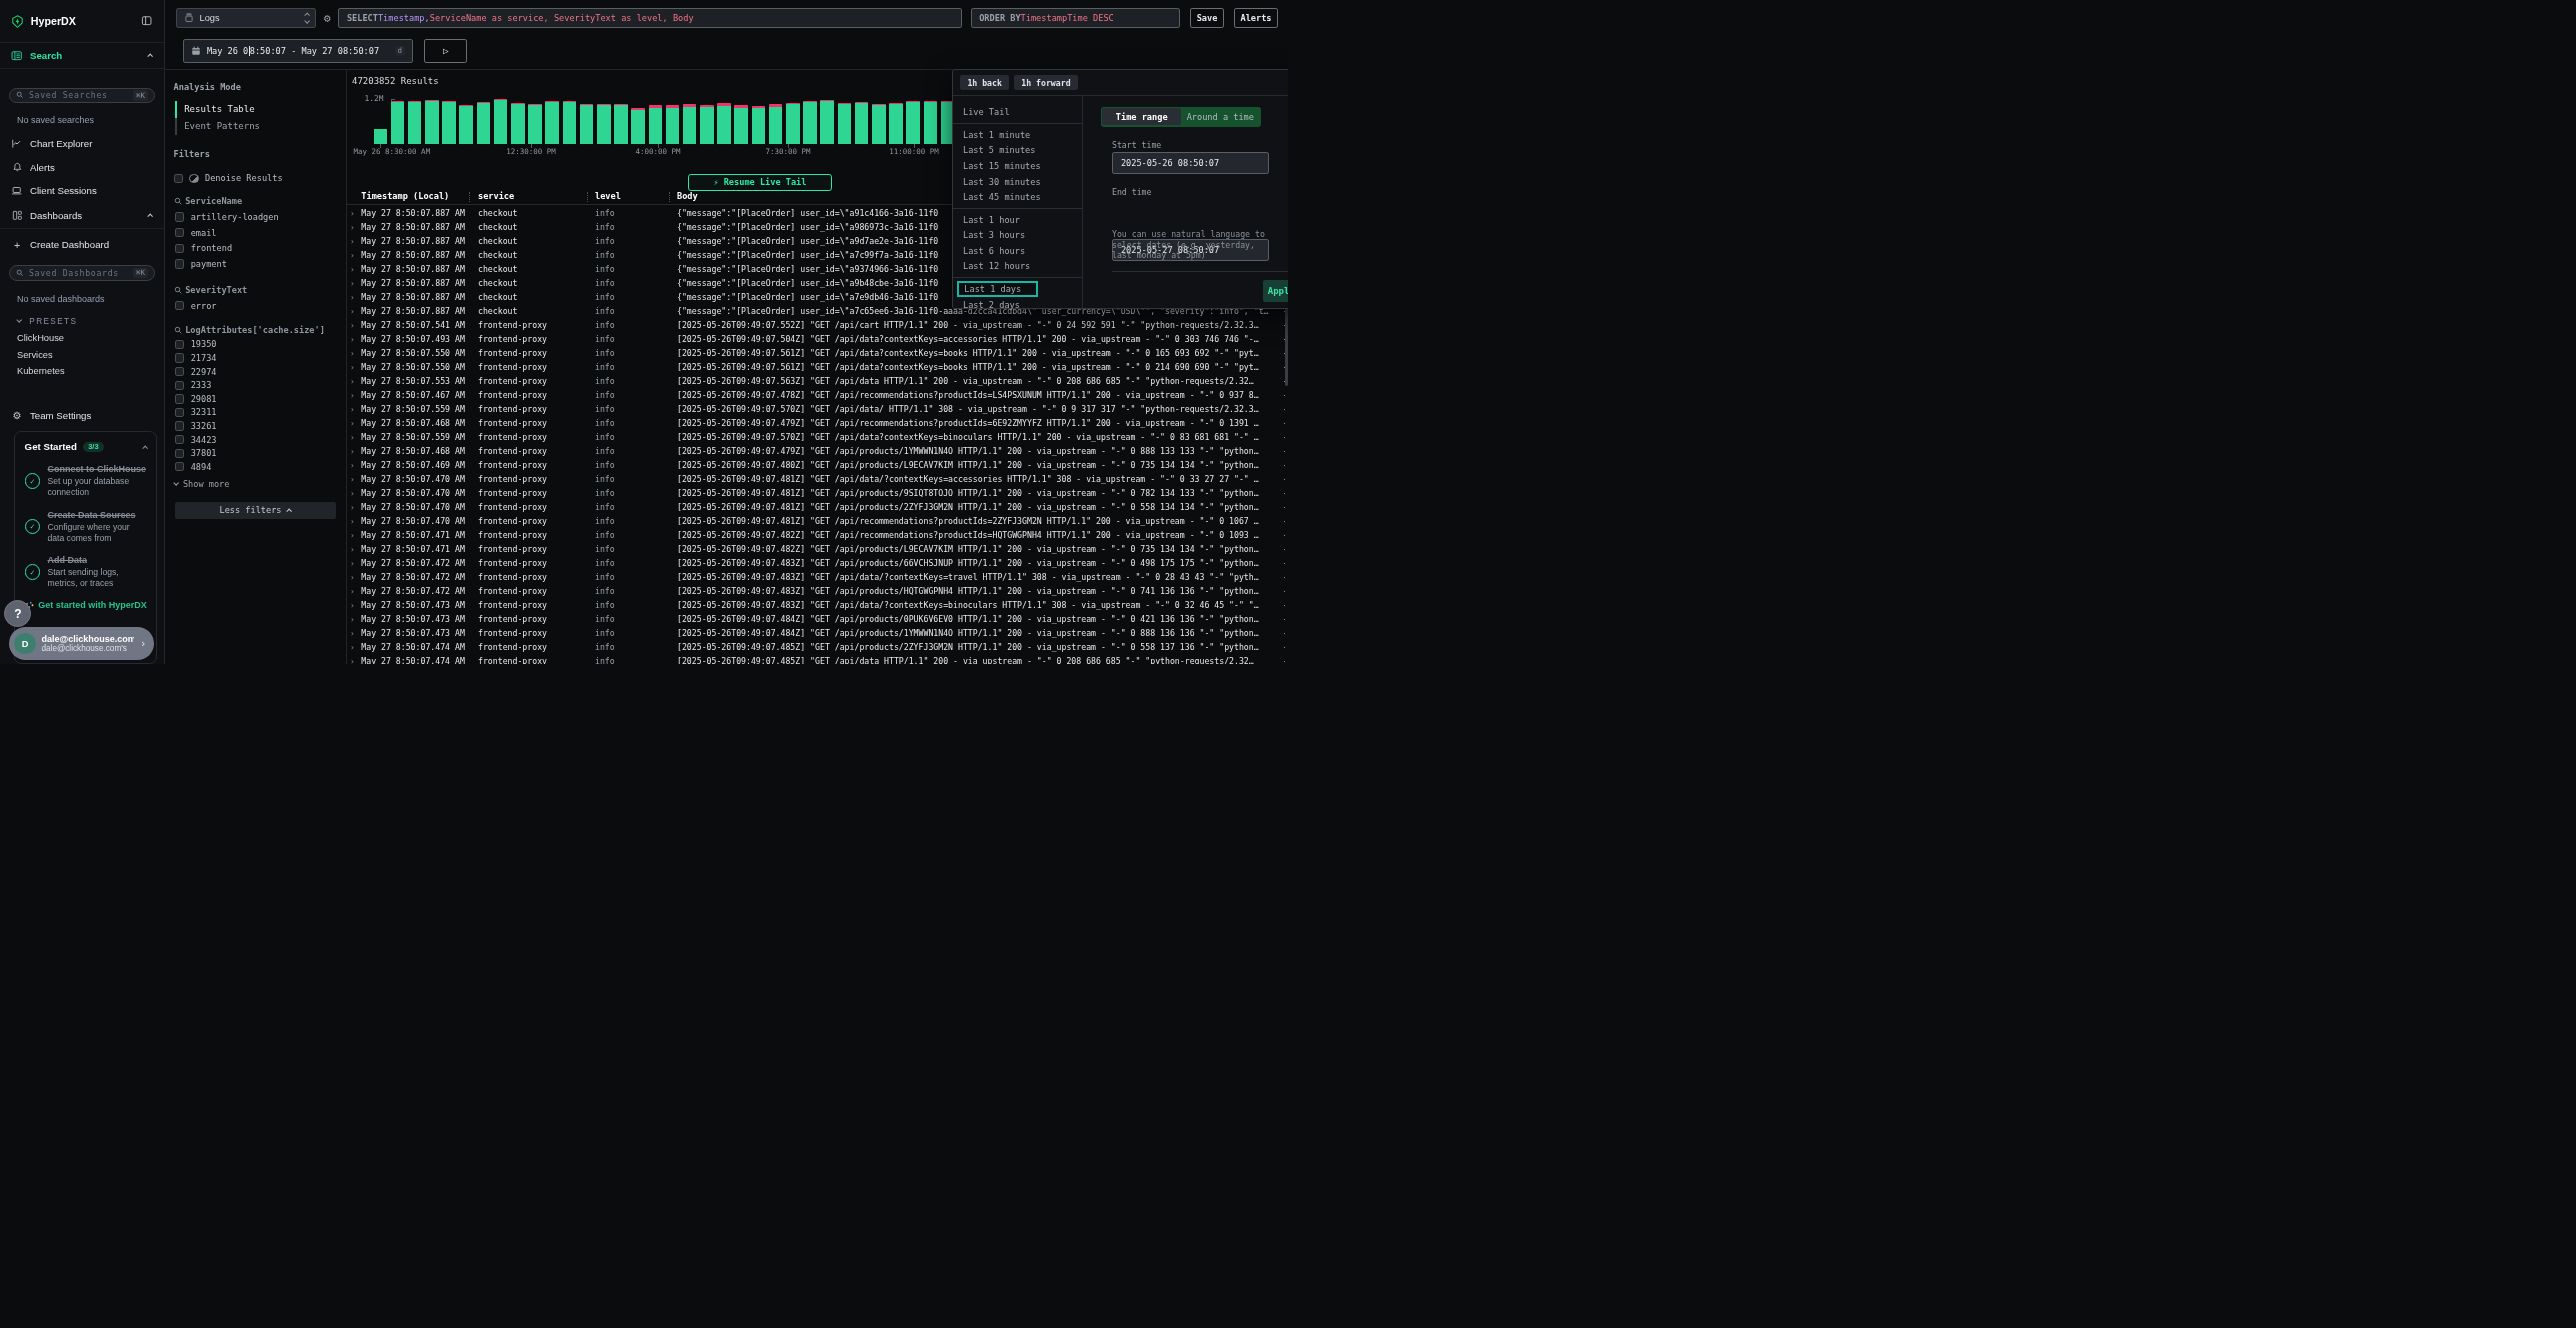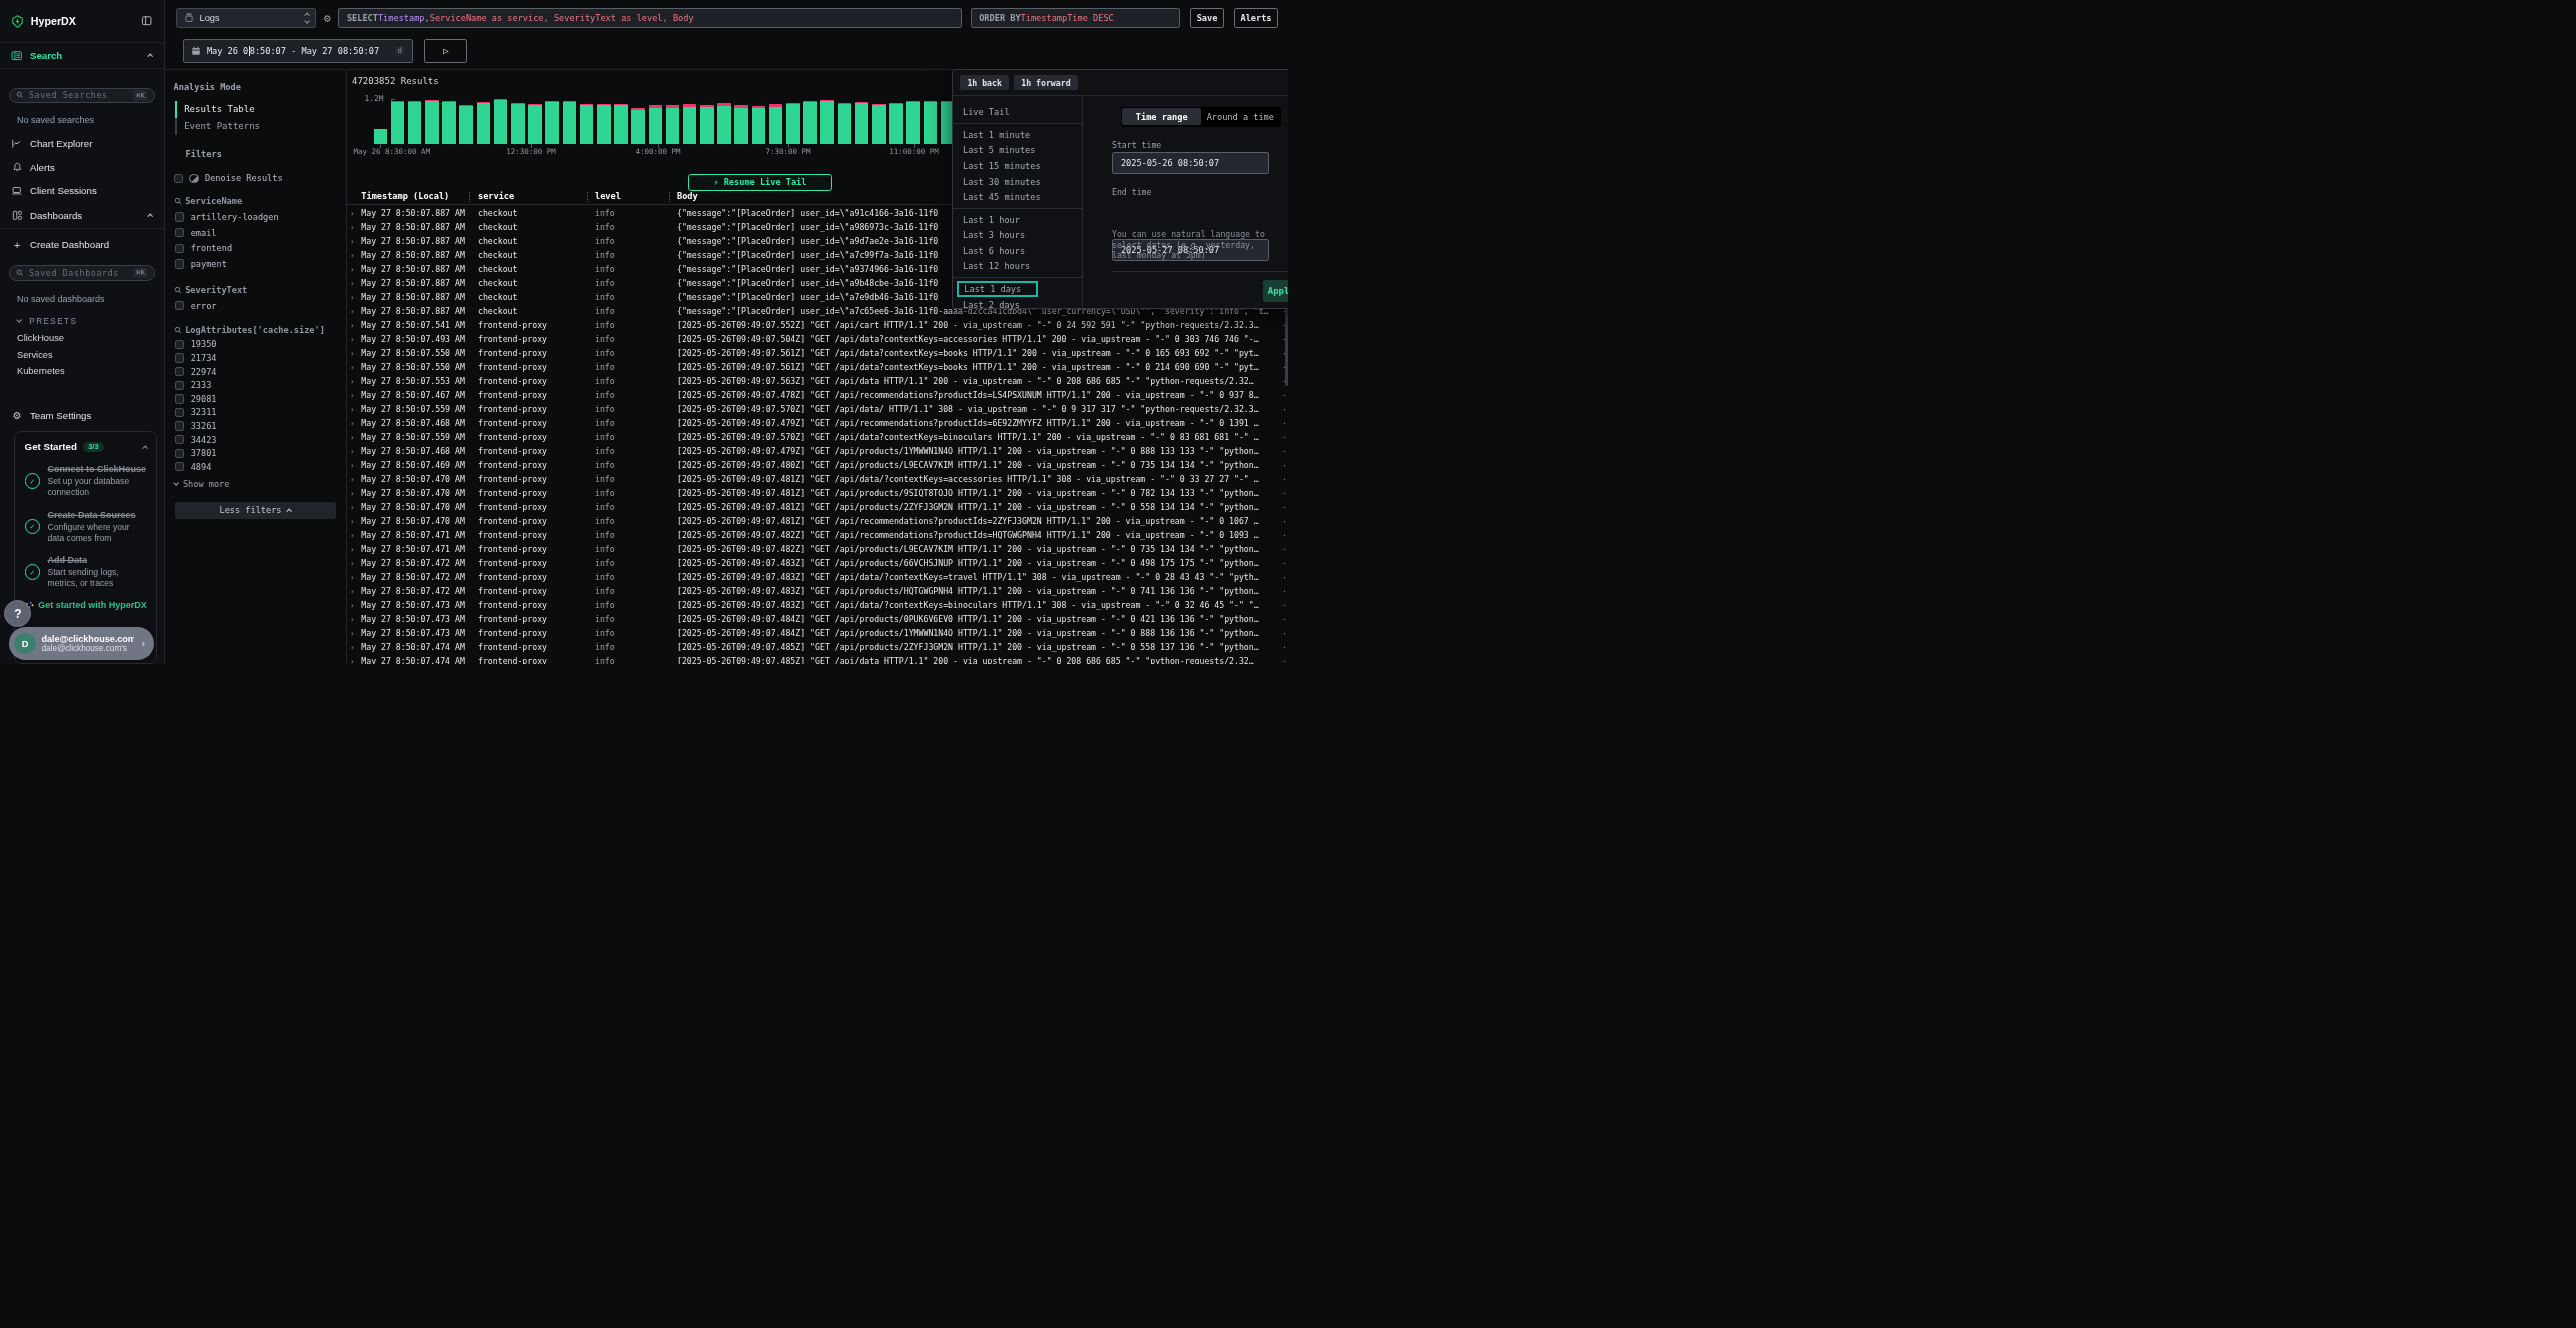--- a/index.html
+++ b/index.html
@@ -116,21 +116,21 @@
   #time-panel{position:absolute;left:952px;top:69px;width:356px;height:240px;background:#0f1115;border:0.7px solid #33363d;border-radius:2.9px;box-shadow:0 7.2px 24px rgba(0,0,0,0.65);z-index:10;}
   .tp-head{position:absolute;left:0;right:0;top:0;height:26px;border-bottom:0.7px solid #26292f;display:flex;align-items:center;padding:0 7.2px;gap:5px;}
   .tp-nav-btn{height:15.7px;background:#272a30;border-radius:2.1px;padding:0 7.2px;display:flex;align-items:center;font-size:8.2px;font-weight:bold;color:#dfe3e8;cursor:pointer;}
   .tp-close{margin-left:auto;color:#c9cdd3;font-size:12px;cursor:pointer;line-height:1;}
   .tp-body{position:absolute;left:0;right:0;top:26px;bottom:0;}
   .tp-list{position:absolute;left:0;top:0;bottom:0;width:130px;border-right:0.7px solid #26292f;padding:8.6px 0 0 0;}
   .tp-item{height:15.6px;display:flex;align-items:center;padding-left:10px;color:#a6abb3;font-size:8.6px;cursor:pointer;}
   .tp-sep{border:none;border-top:0.7px solid #2a2d33;margin:2.9px 0;}
   .tp-item.hl{border:2.1px solid #14b8a6;margin:0 44px 0 4.3px;padding-left:5px;height:16.5px;background:#0c0e12;}
   .tp-right{position:absolute;left:130px;right:0;top:0;bottom:0;}
-  .tp-tabs{position:absolute;left:38px;top:10.7px;width:160px;height:20px;background:#000000;border-radius:2.9px;display:flex;padding:1.4px;text-align:center;}
+  .tp-tabs{position:absolute;left:18px;top:10.7px;width:160px;height:20px;background:#14532d;border-radius:2.9px;display:flex;padding:1.4px;text-align:center;}
   .tp-tab{flex:1;display:flex;align-items:center;justify-content:center;font-size:8.6px;color:#b4b9c0;border-radius:2.1px;cursor:pointer;}
   .tp-tab.active{background:#2a2d33;color:#fff;font-weight:bold;}
   .tp-lab{position:absolute;left:29px;font-size:8.2px;color:#9aa0a8;}
   .tp-input{position:absolute;left:29px;width:157px;height:21.5px;background:#24272d;border:0.7px solid #5a5e66;border-radius:2.1px;display:flex;align-items:center;padding-left:7.9px;font-size:8.6px;color:#e8ebef;}
   .tp-hint{position:absolute;left:29px;width:155px;top:133px;font-size:8.2px;line-height:10.7px;color:#8b9199;}
   .tp-hr{position:absolute;left:29px;right:7.2px;top:175px;border:none;border-top:0.7px solid #2a2d33;}
   .tp-apply{position:absolute;right:7.2px;top:184px;width:37px;height:21.5px;background:#173f33;border-radius:2.1px;color:#3fe0a6;font-weight:bold;font-size:9px;display:flex;align-items:center;justify-content:center;cursor:pointer;}
 
   #scroll-thumb{position:absolute;right:0;top:191px;width:2.9px;height:125px;background:#3a3d44;border-radius:1.4px;}
 </style>
@@ -368,21 +368,21 @@
         </div>
     </div>
   </header>
 
   <section id="filters">
     <div class="f-label">Analysis Mode</div>
     <div class="modes">
       <div class="mode-item active">Results Table</div>
       <div class="mode-item">Event Patterns</div>
     </div>
-    <div class="f-label" style="margin-top:14.3px;margin-left:12px;">Filters</div>
+    <div class="f-label" style="margin-top:14.3px;">Filters</div>
 
     <div class="denoise-row">
       <span class="cb"></span>
       <span class="denoise-ic"></span>
       <span>Denoise Results</span>
     </div>
 
     <div class="fg-head">
       <svg width="8.6" height="8.6" viewBox="0 0 16 16">
           <circle cx="6.5" cy="6.5" r="4.2" fill="none" stroke="#8f96a0" stroke-width="1.6"></circle>

